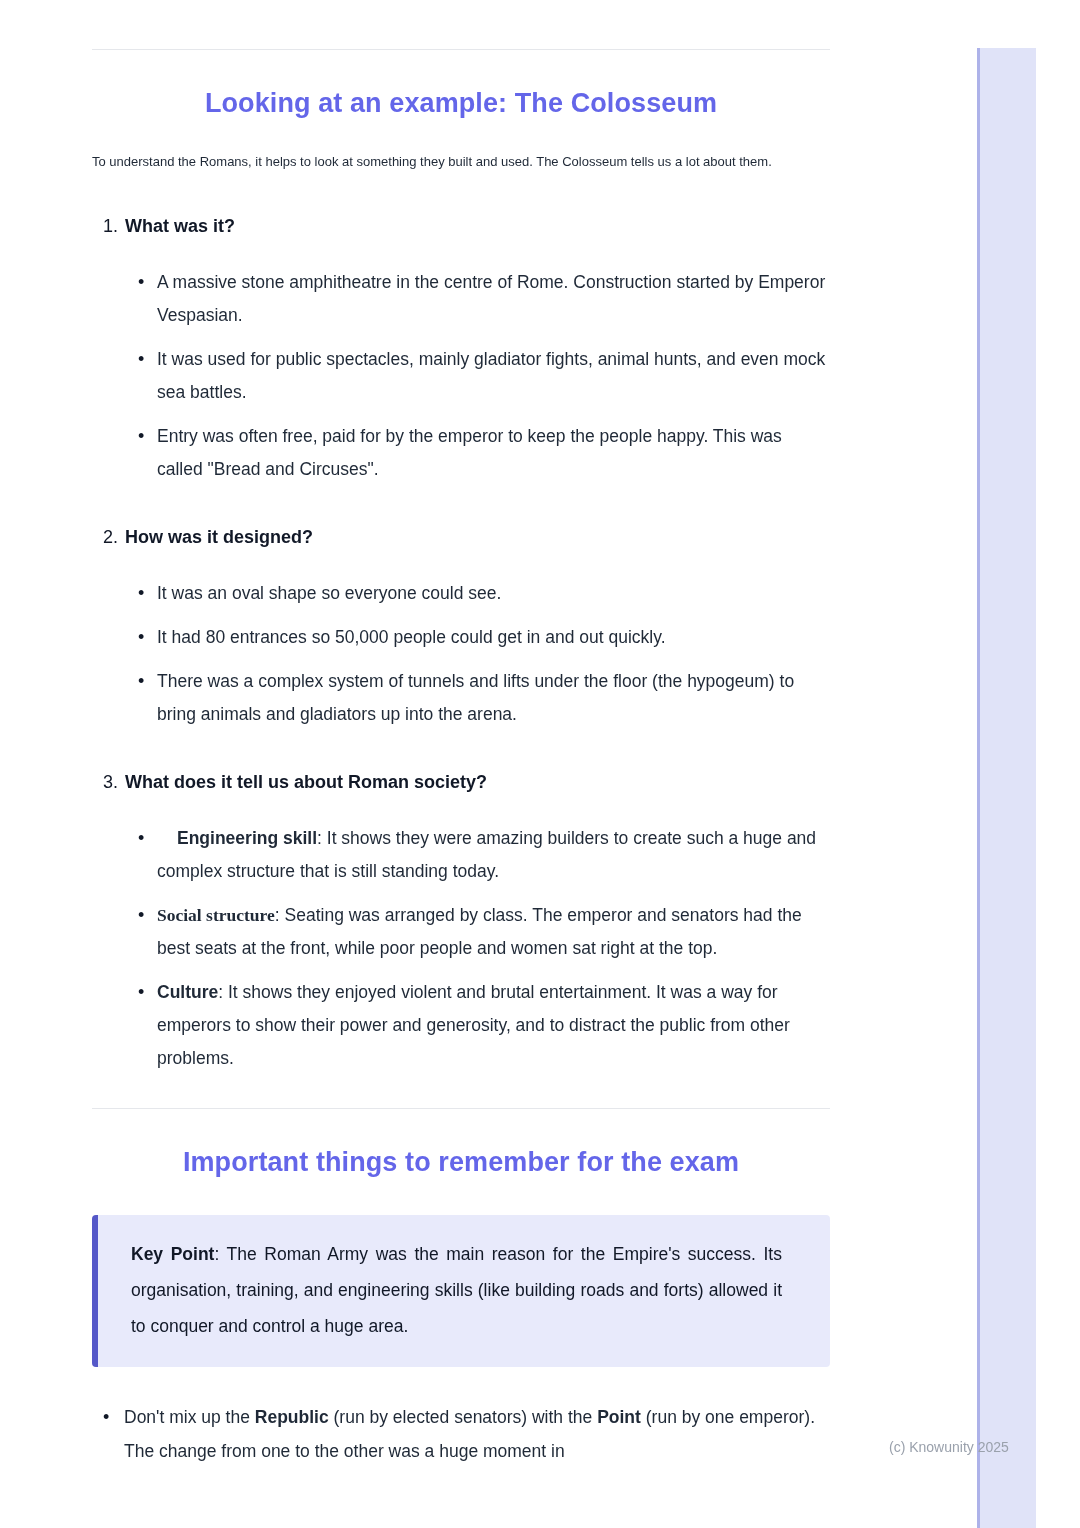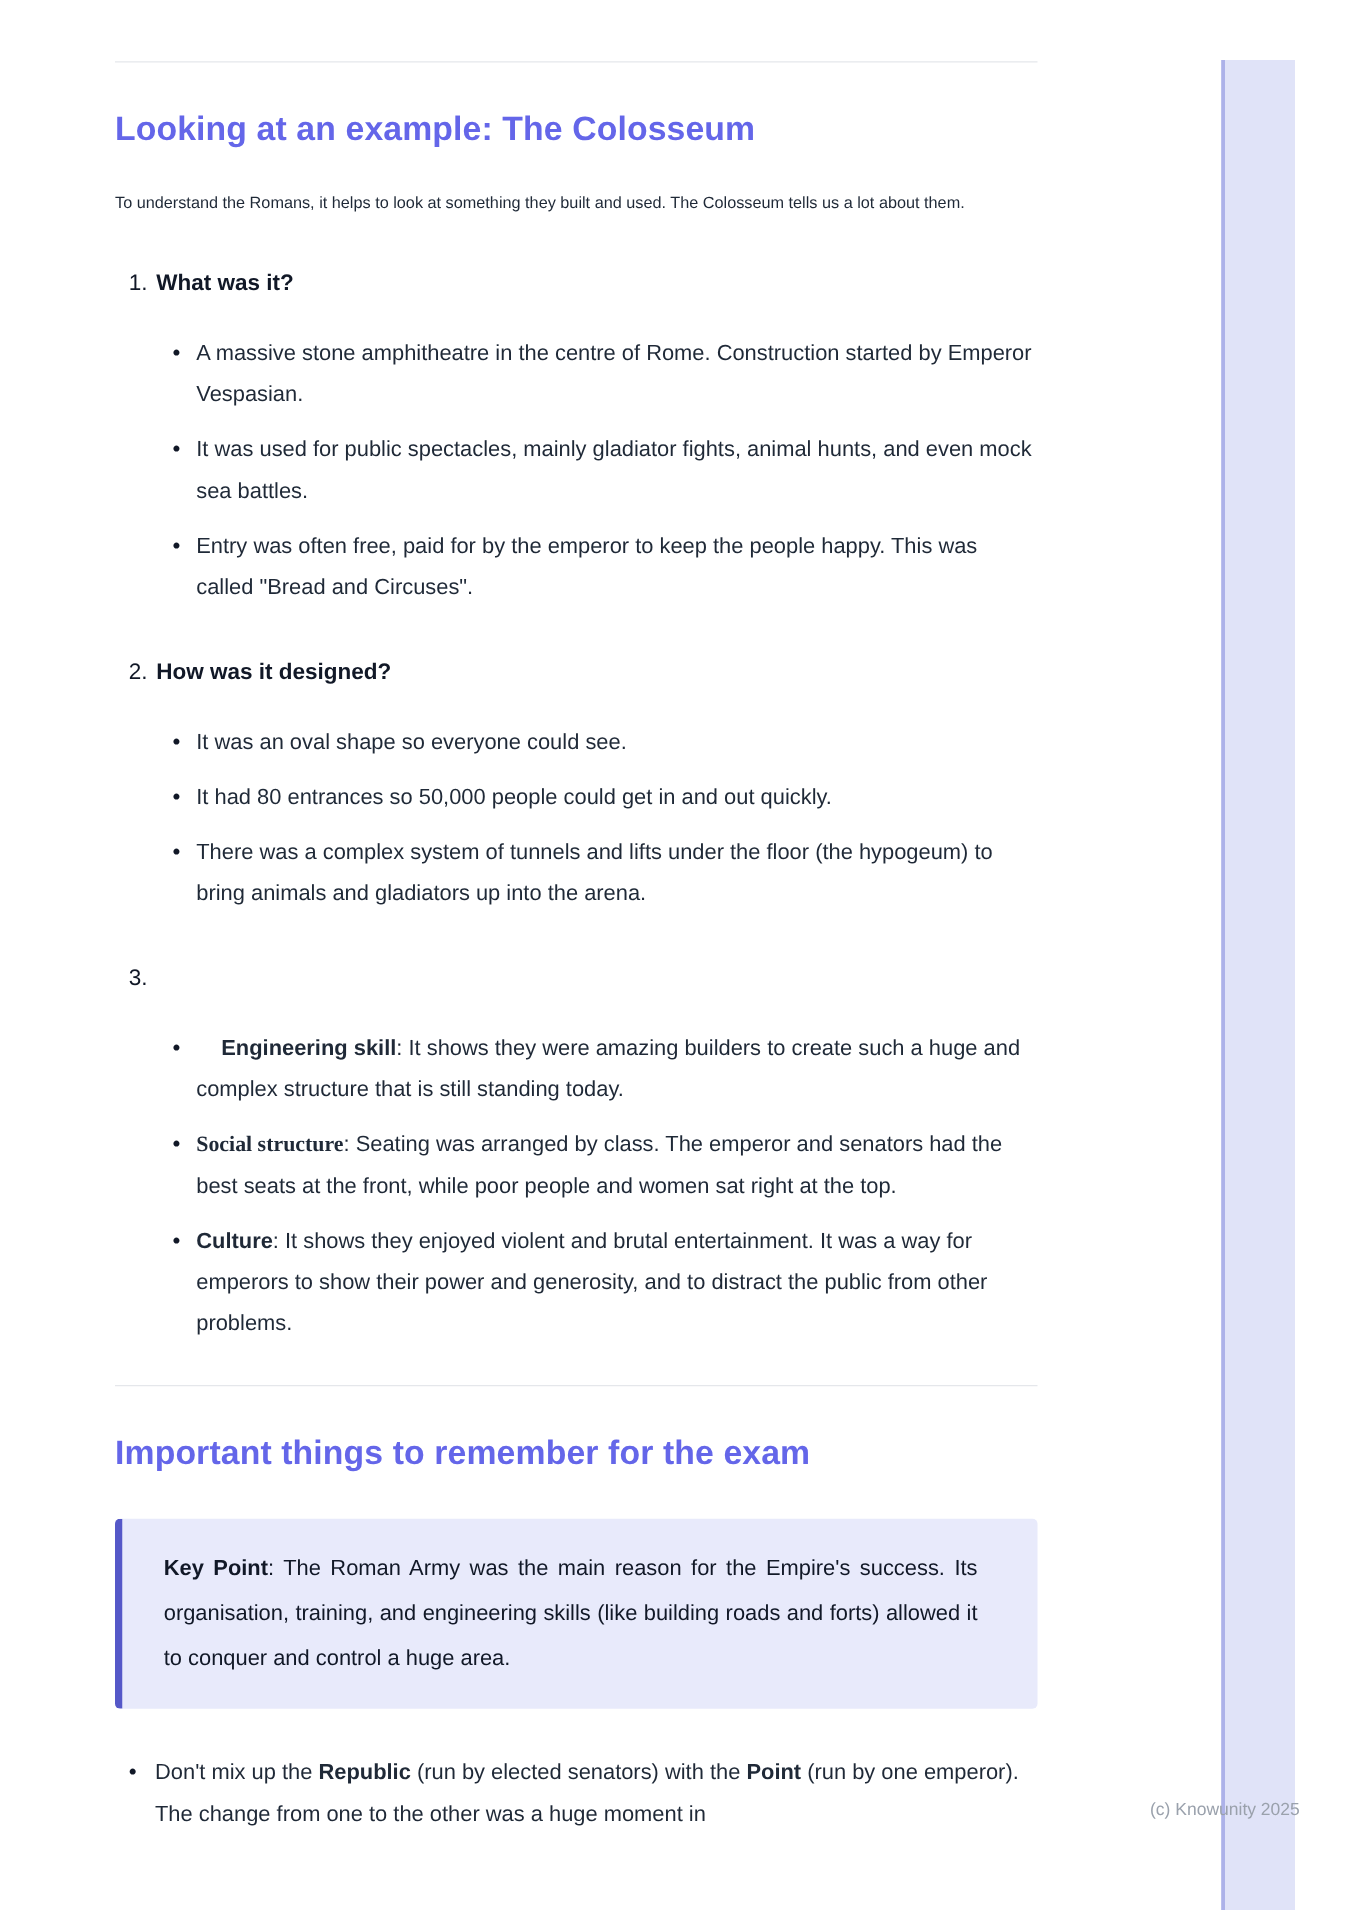--- a/index.html
+++ b/index.html
@@ -35,20 +35,21 @@
     height: 0;
   }
   .divider-top { margin-top: 49px; }
   .divider-mid { margin-top: 33px; }
   h2.section-title {
     margin-top: 38px;
     font-size: 27px;
     font-weight: 700;
     color: var(--accent);
     letter-spacing: 0.1px;
+    text-align: center;
   }
   p.intro {
     margin-top: 24px;
     font-size: 13px;
     line-height: 38px;
     color: var(--body-text);
   }
   ol.numbered-list {
     list-style: none;
     margin-top: 32px;
@@ -115,21 +116,21 @@
     left: 977px;
     top: 48px;
     width: 59px;
     height: 1480px;
     background: var(--scrollbar-track);
     border-left: 3px solid var(--scrollbar-edge);
     z-index: 1;
   }
   .copyright {
     position: absolute;
-    left: 920px;
+    left: 889px;
     top: 1439px;
     font-size: 14px;
     color: var(--copyright-color);
     z-index: 2;
     white-space: nowrap;
   }
   strong, b { font-weight: 700; }
 </style>
 </head>
 <body>
@@ -184,20 +185,21 @@
           <li class="bullet-item">
             <span class="dot">•</span>
             <div class="bullet-text"><span>There was a complex system of tunnels and lifts under the floor (the </span><span style="">hypogeum</span><span>) to bring animals and gladiators up into the arena.</span></div>
           </li>
         </ul>
       </li>
 
       <li class="numbered-item">
         <div class="item-heading">
           <span class="num">3.</span>
+          <strong>What does it tell us about Roman society?</strong>
         </div>
         <ul class="bullet-list">
           <li class="bullet-item">
             <span class="dot">•</span>
             <div class="bullet-text"><span style="font-weight: 700; margin-left: 20px;">Engineering skill</span><span>: It shows they were amazing builders to create such a huge and complex structure that is still standing today.</span></div>
           </li>
           <li class="bullet-item">
             <span class="dot">•</span>
             <div class="bullet-text"><span style="font-weight: 700; font-family: Liberation Serif, serif;">Social structure</span><span>: Seating was arranged by class. The emperor and senators had the best seats at the front, while poor people and women sat right at the top.</span></div>
           </li>

